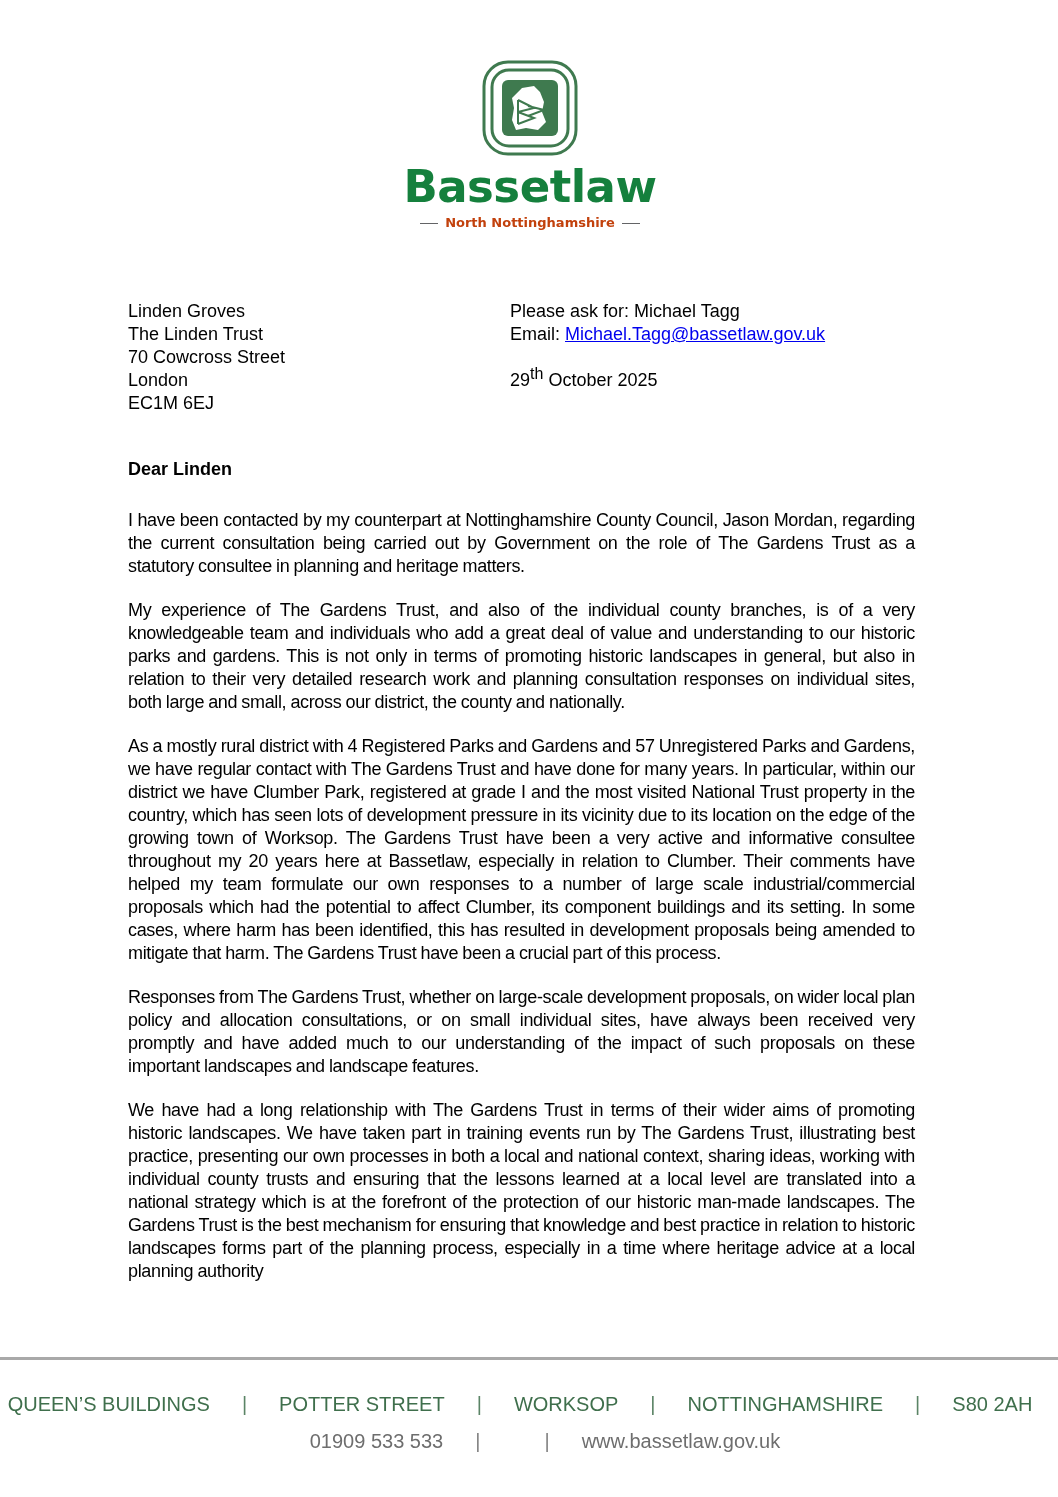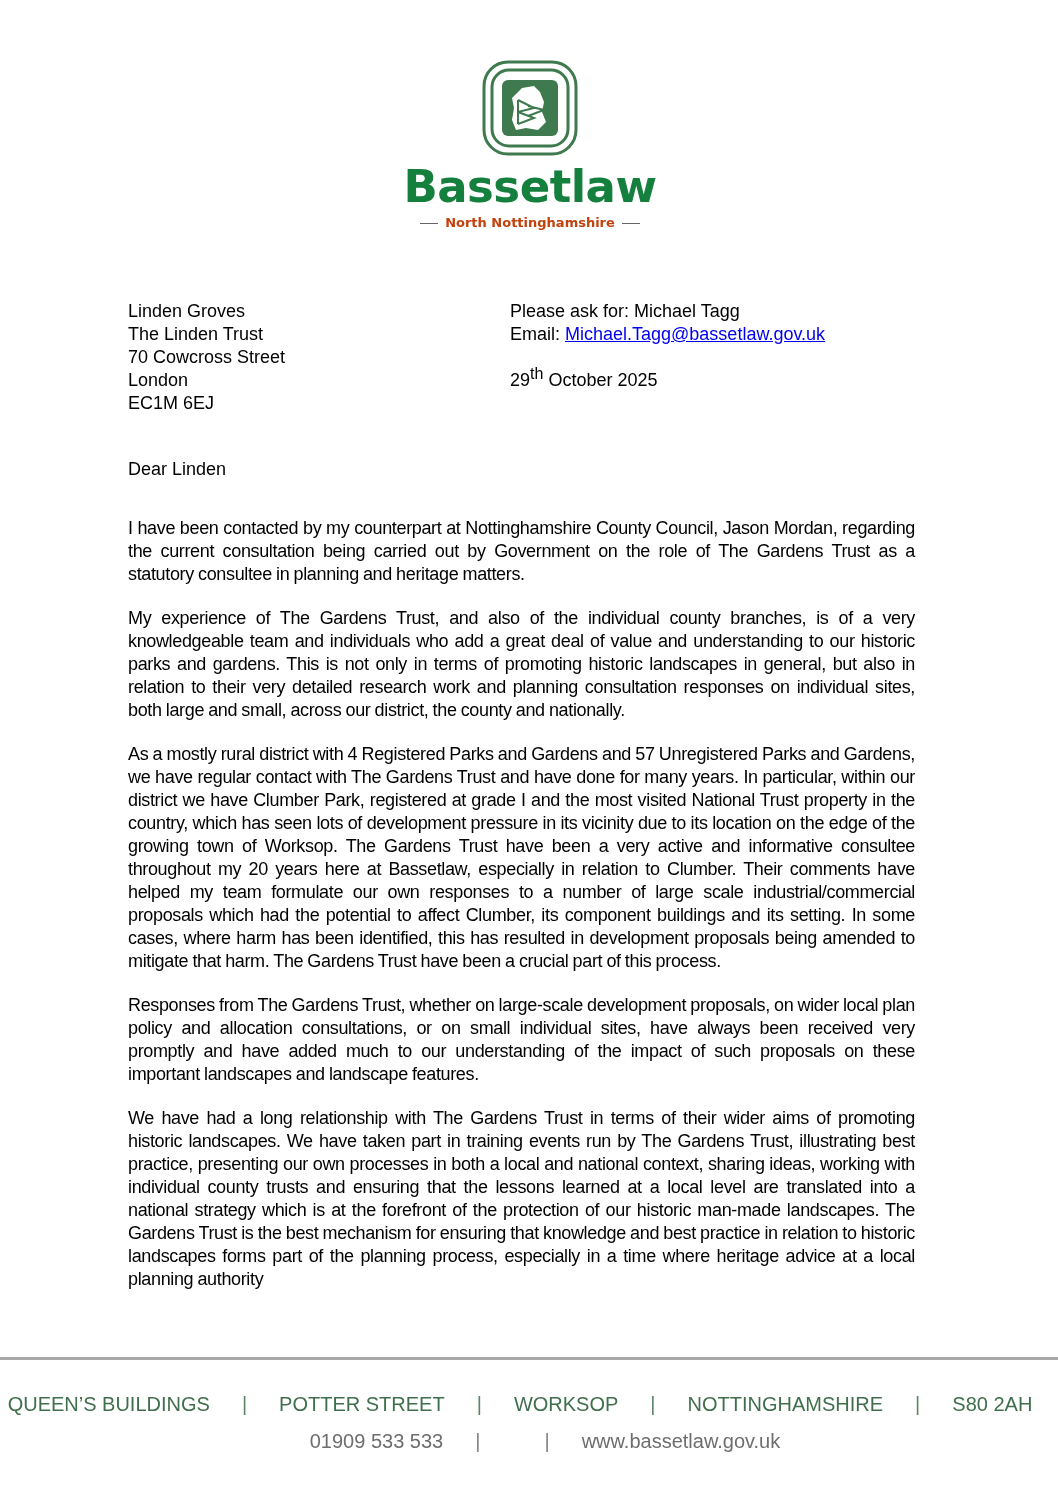--- a/index.html
+++ b/index.html
@@ -17,21 +17,21 @@
   .logo-tag .dash { display: inline-block; width: 18px; height: 1px; background: #636466;
                     vertical-align: middle; margin: 0 7px; }
 
   .addr { position: absolute; left: 128px; top: 300px; font-size: 18px; line-height: 23px; }
   .contact { position: absolute; left: 510px; top: 300px; font-size: 18px; line-height: 23px; }
   .contact a { color: #0000ee; text-decoration: underline; }
   .contact .date { margin-top: 23px; }
   sup { font-size: 16px; vertical-align: 7px; line-height: 0; }
 
   .body { position: absolute; left: 128px; top: 458px; width: 803px; font-size: 18px; line-height: 23px; }
-  .greet { margin: 0 0 36px 0; }
+  .greet { margin: 0 0 28px 0; font-weight: bold; }
   .subject { font-weight: bold; margin: 0 0 10px 0; letter-spacing: -0.3px; }
   .para { margin: 0 16px 21px 0; text-align: justify; letter-spacing: -0.35px; word-spacing: -0.5px; }
 
   .rule { position: absolute; left: 0; top: 1357px; width: 1058px; height: 3px; background: #a9a9a9; }
   .foot1 { position: absolute; left: 0; top: 1393px; width: 1040px; font-size: 20px;
            color: #3f6f4c; display: flex; justify-content: center; white-space: nowrap; }
   .foot2 { position: absolute; left: 16px; top: 1430px; width: 1058px; font-size: 20px;
            color: #6e6e6e; display: flex; justify-content: center; white-space: nowrap; }
   .sep { margin: 0 32px; color: inherit; opacity: 0.85; }
 </style>

